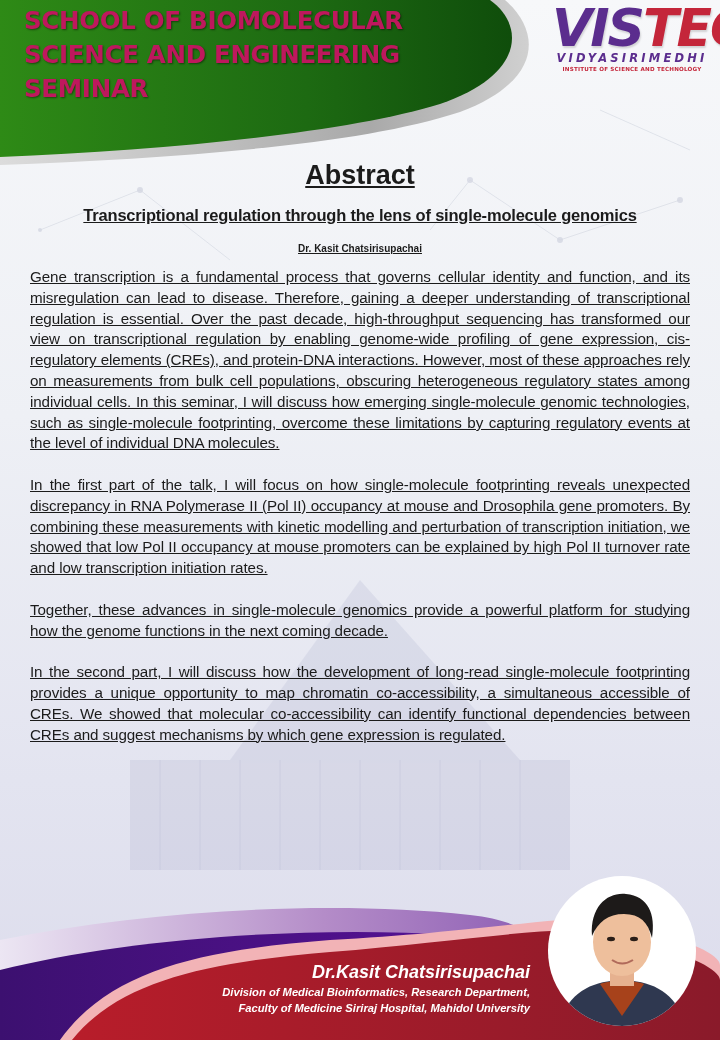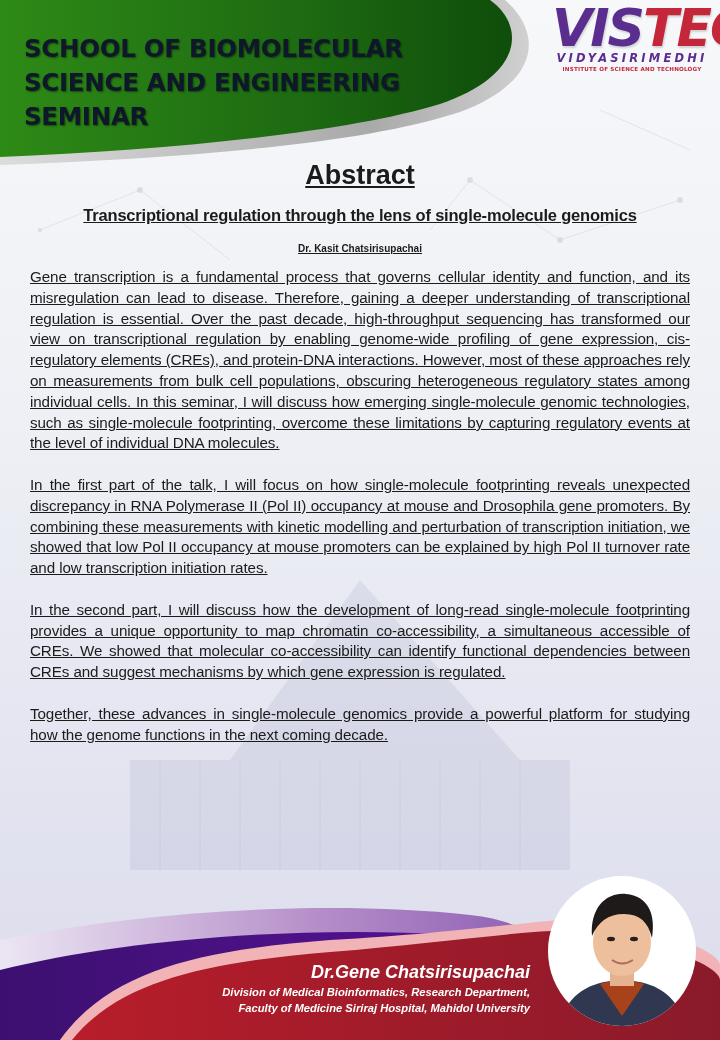--- a/index.html
+++ b/index.html
@@ -1,21 +1,21 @@
 <!DOCTYPE html>
 <html><head>
 <meta charset="utf-8">
 <style>
   html,body{margin:0;padding:0;}
   body{width:720px;height:1040px;position:relative;overflow:hidden;
     background:linear-gradient(180deg,#f7f8fa 0%,#eef0f5 40%,#e3e4f0 75%,#dcdcec 100%);
     font-family:"Liberation Sans",sans-serif;}
   .bg-art{position:absolute;inset:0;z-index:0;}
   .header{position:absolute;left:0;top:0;width:720px;height:175px;z-index:1;}
-  .header-title{position:absolute;left:24px;top:32px;z-index:2;color:#0f172a;
+  .header-title{position:absolute;left:24px;top:4px;z-index:2;color:#be185d;
     font-family:"DejaVu Sans",sans-serif;font-weight:bold;font-size:24.5px;line-height:34px;
     text-shadow:1px 1px 2px rgba(0,0,0,0.45);letter-spacing:-0.3px;}
   .header-title div{white-space:nowrap;}
   .logo{position:absolute;left:552px;top:6px;width:160px;z-index:2;text-align:center;}
   .logo-word{font-family:"DejaVu Sans",sans-serif;font-weight:bold;font-style:italic;font-size:52px;line-height:44px;letter-spacing:-2px;
     text-shadow:1px 2px 2px rgba(0,0,0,0.15);}
   .logo-word .p{color:#5b2d8e;} .logo-word .r{color:#c4263a;}
   .logo-sub1{font-family:"DejaVu Sans",sans-serif;font-weight:bold;font-size:11.5px;color:#5b2d8e;letter-spacing:3.2px;margin-top:1px;font-style:italic;}
   .logo-sub2{font-family:"DejaVu Sans",sans-serif;font-weight:bold;font-size:5.6px;color:#c4263a;letter-spacing:0.2px;margin-top:1px;}
   .content{position:absolute;left:30px;top:158px;width:660px;z-index:2;color:#1b1b1b;text-decoration:underline;}
@@ -97,22 +97,22 @@
   <div class="logo-sub1">VIDYASIRIMEDHI</div>
   <div class="logo-sub2">INSTITUTE OF SCIENCE AND TECHNOLOGY</div>
 </div>
 
 <div class="content">
   <h1 class="abstract-heading">Abstract</h1>
   <div class="talk-title">Transcriptional regulation through the lens of single-molecule genomics</div>
   <div class="speaker-name">Dr. Kasit Chatsirisupachai</div>
   <p class="para p1">Gene transcription is a fundamental process that governs cellular identity and function, and its misregulation can lead to disease. Therefore, gaining a deeper understanding of transcriptional regulation is essential. Over the past decade, high-throughput sequencing has transformed our view on transcriptional regulation by enabling genome-wide profiling of gene expression, cis-regulatory elements (CREs), and protein-DNA interactions. However, most of these approaches rely on measurements from bulk cell populations, obscuring heterogeneous regulatory states among individual cells. In this seminar, I will discuss how emerging single-molecule genomic technologies, such as single-molecule footprinting, overcome these limitations by capturing regulatory events at the level of individual DNA molecules.</p>
   <p class="para p2">In the first part of the talk, I will focus on how single-molecule footprinting reveals unexpected discrepancy in RNA Polymerase II (Pol II) occupancy at mouse and Drosophila gene promoters. By combining these measurements with kinetic modelling and perturbation of transcription initiation, we showed that low Pol II occupancy at mouse promoters can be explained by high Pol II turnover rate and low transcription initiation rates.</p>
+  <p class="para p4">Together, these advances in single-molecule genomics provide a powerful platform for studying how the genome functions in the next coming decade.</p>
   <p class="para p3">In the second part, I will discuss how the development of long-read single-molecule footprinting provides a unique opportunity to map chromatin co-accessibility, a simultaneous accessible of CREs. We showed that molecular co-accessibility can identify functional dependencies between CREs and suggest mechanisms by which gene expression is regulated.</p>
-  <p class="para p4">Together, these advances in single-molecule genomics provide a powerful platform for studying how the genome functions in the next coming decade.</p>
 </div>
 
 <svg class="footer" width="720" height="170" viewBox="0 0 720 170">
   <defs>
     <linearGradient id="gLav" x1="0" y1="0" x2="1" y2="0">
       <stop offset="0" stop-color="#ece6f3"></stop>
       <stop offset="0.6" stop-color="#b48cc8"></stop>
       <stop offset="1" stop-color="#8e5fb4"></stop>
     </linearGradient>
     <linearGradient id="gPurp" x1="0" y1="0" x2="1" y2="0">
@@ -124,21 +124,21 @@
       <stop offset="1" stop-color="#8a1a2a"></stop>
     </linearGradient>
   </defs>
   <path d="M0,70 C150,40 330,30 470,45 C520,50 540,70 540,70 L540,170 L0,170 Z" fill="url(#gLav)"></path>
   <path d="M0,100 C120,70 300,55 455,65 L540,90 L540,170 L0,170 Z" fill="url(#gPurp)"></path>
   <path d="M60,170 C110,100 200,80 330,70 C430,65 500,55 560,50 L640,60 C690,70 720,85 720,95 L720,170 Z" fill="#f2b3b6"></path>
   <path d="M72,170 C120,110 210,92 330,82 C430,74 510,62 570,60 L650,75 C690,85 720,100 720,110 L720,170 Z" fill="url(#gRed)"></path>
 </svg>
 
 <div class="footer-text">
-  <div class="footer-name">Dr.Gene Chatsirisupachai</div>
+  <div class="footer-name">Dr.Kasit Chatsirisupachai</div>
   <div class="footer-aff">Division of Medical Bioinformatics, Research Department,</div>
   <div class="footer-aff">Faculty of Medicine Siriraj Hospital, Mahidol University</div>
 </div>
 
 <div class="portrait">
   <svg width="148" height="150" viewBox="0 0 148 150">
     <path d="M10,150 C20,115 45,105 74,104 C103,105 128,115 138,150 Z" fill="#2f3850"></path>
     <path d="M52,108 L74,140 L96,108 C88,104 60,104 52,108 Z" fill="#a7421b"></path>
     <rect x="62" y="86" width="24" height="24" fill="#e6b18f"></rect>
     <ellipse cx="74" cy="66" rx="29" ry="34" fill="#eebf9c"></ellipse>

